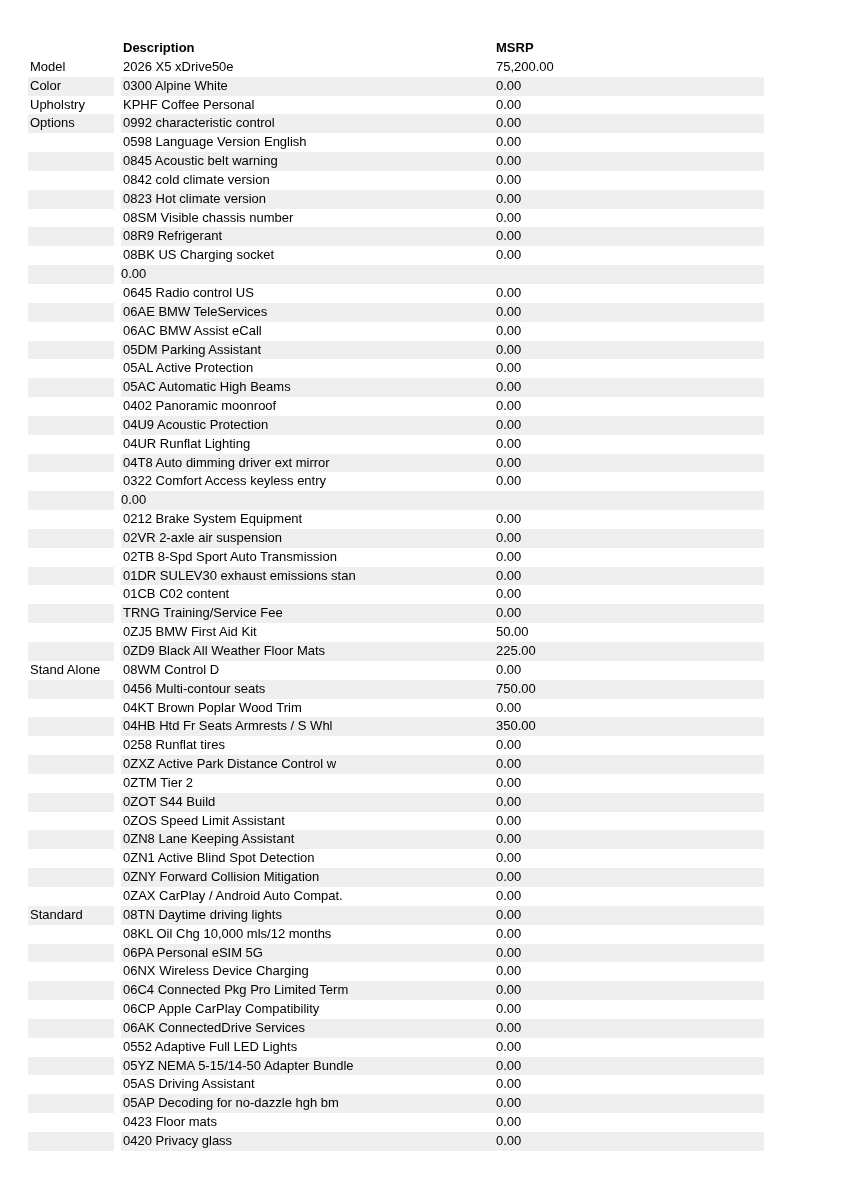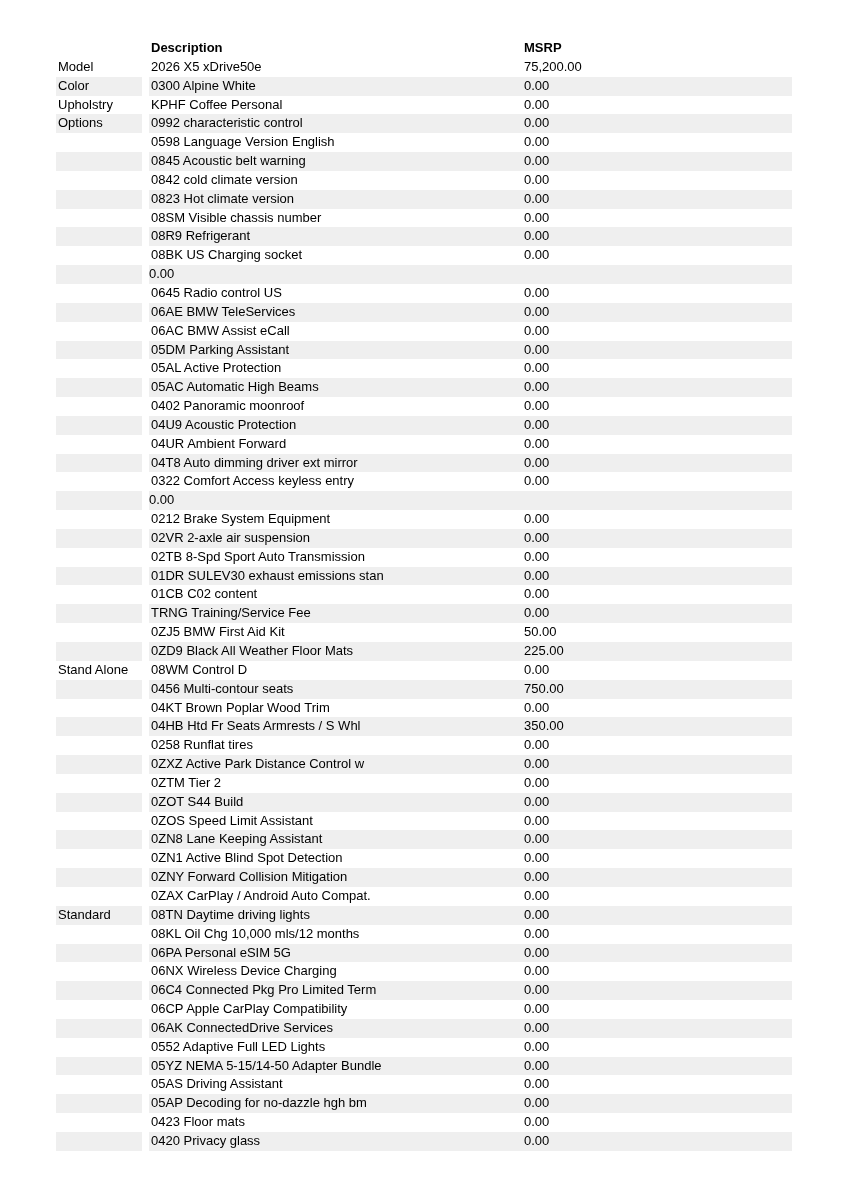--- a/index.html
+++ b/index.html
@@ -9,21 +9,21 @@
   }
   body {
     width: 848px;
     height: 1200px;
     font-family: "Liberation Sans", "DejaVu Sans", sans-serif;
     font-size: 13px;
     color: #000000;
     overflow: hidden;
   }
   .page {
-    padding: 39px 0 0 56px;
+    padding: 39px 0 0 28px;
   }
   .row {
     display: flex;
     height: 18.85px;
     line-height: 18.85px;
     white-space: nowrap;
   }
   .cat {
     width: 84px;
     padding-left: 2px;
@@ -265,21 +265,21 @@
       <div class="desc">04U9 Acoustic Protection</div>
       <div class="msrp">0.00</div>
       <div class="trail"></div>
     </div>
   </div>
 
   <div class="row">
     <div class="cat"></div>
     <div class="gap"></div>
     <div class="main">
-      <div class="desc">04UR Ambient Forward</div>
+      <div class="desc">04UR Runflat Lighting</div>
       <div class="msrp">0.00</div>
       <div class="trail"></div>
     </div>
   </div>
 
   <div class="row striped">
     <div class="cat"></div>
     <div class="gap"></div>
     <div class="main">
       <div class="desc">04T8 Auto dimming driver ext mirror</div>

